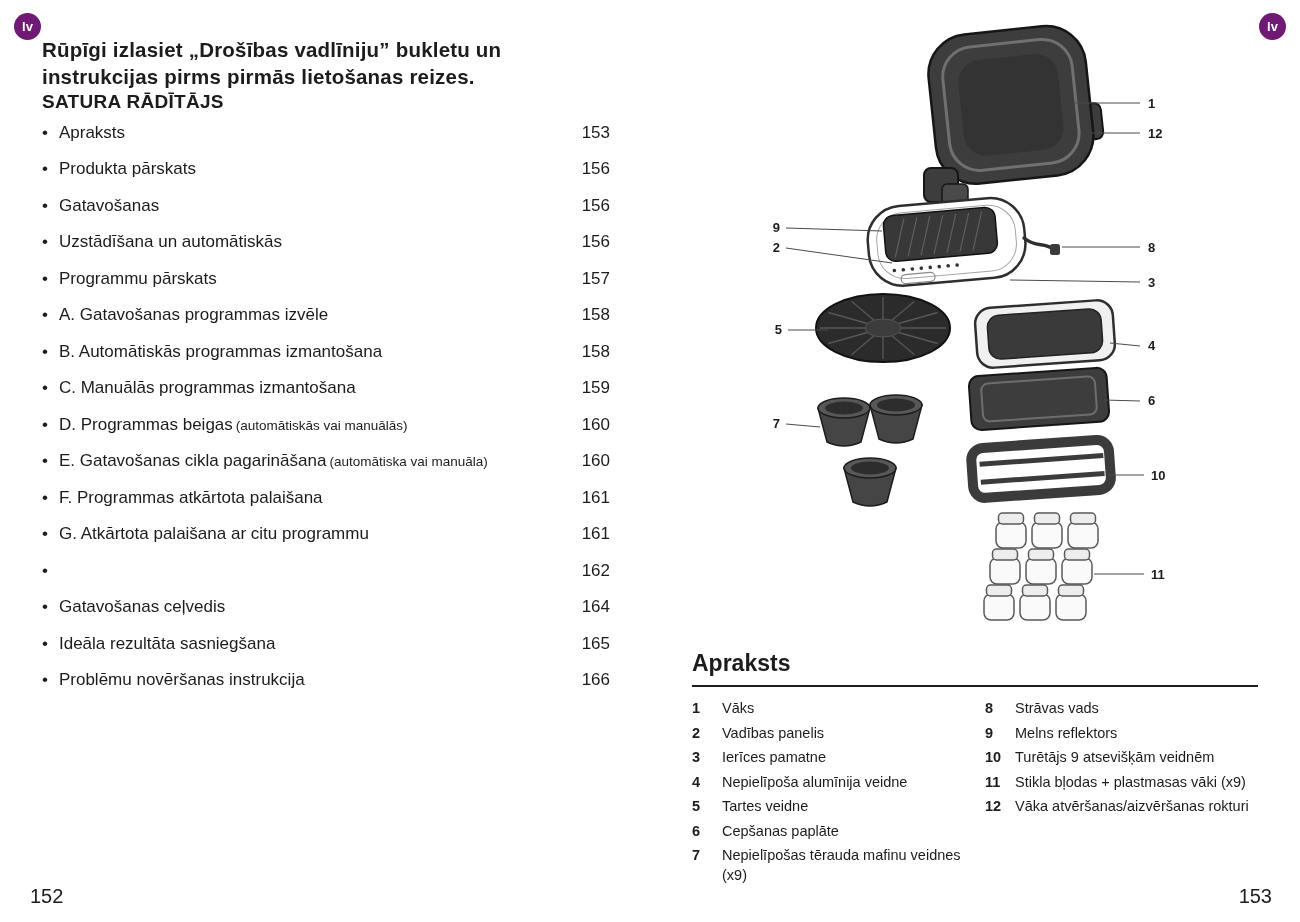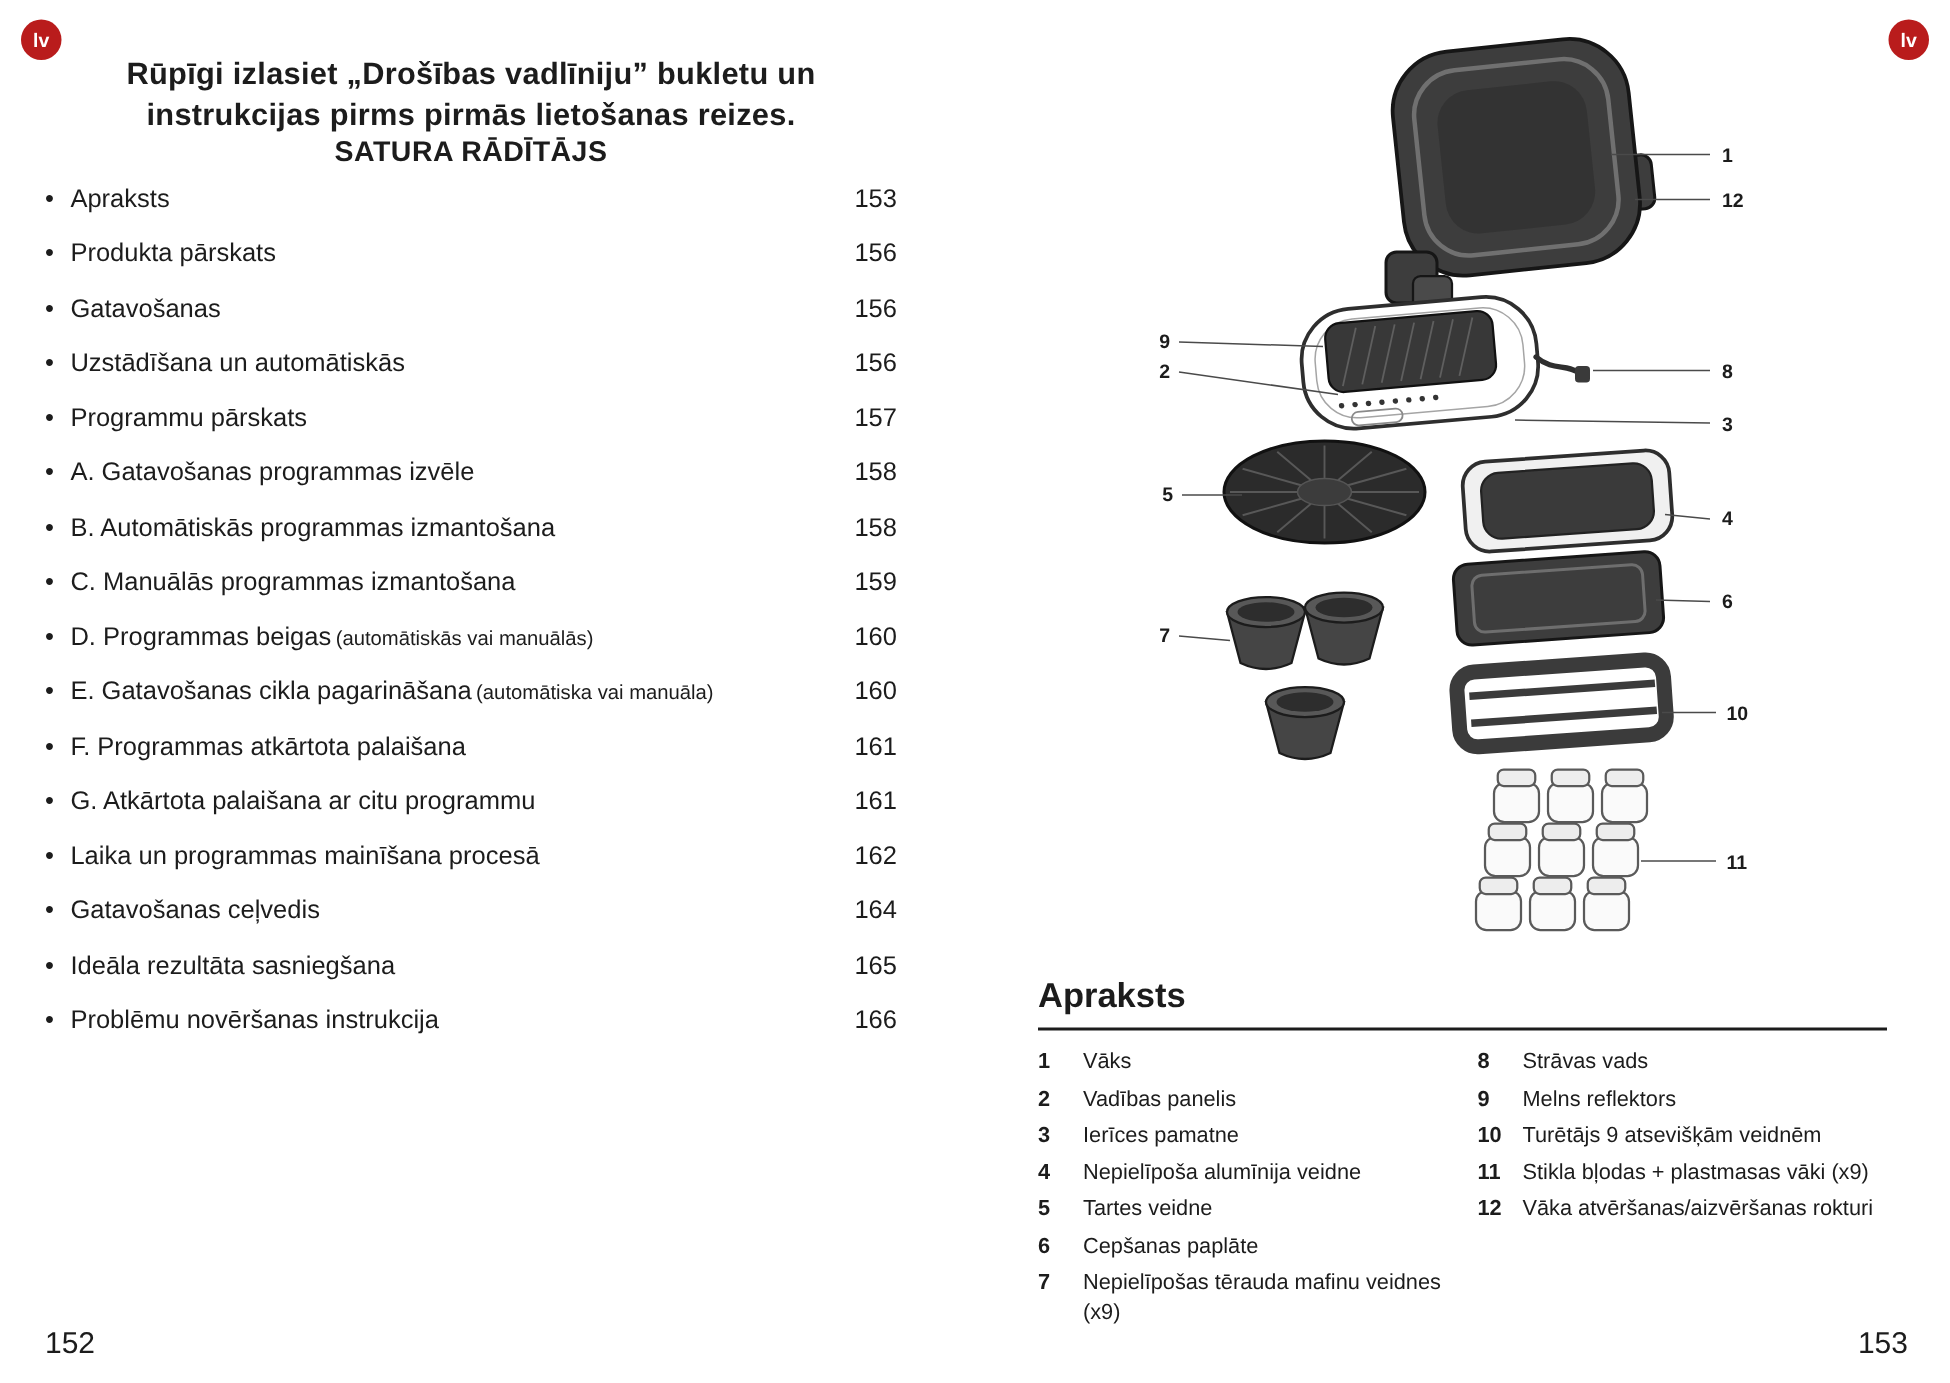--- a/index.html
+++ b/index.html
@@ -1,25 +1,25 @@
 <!DOCTYPE html>
 <html><head>
 <meta charset="utf-8">
 <style>
   * { margin:0; padding:0; box-sizing:border-box; }
   html,body { width:1300px; height:922px; background:#ffffff; overflow:hidden; }
   body { position:relative; font-family:"Liberation Sans","DejaVu Sans",sans-serif; color:#1c1c1c; }
 
   .lang-badge { position:absolute; top:13px; width:27px; height:27px; border-radius:50%;
-    background:#b91c1c; color:#fff; font-size:13px; font-weight:700;
+    background:#701a75; color:#fff; font-size:13px; font-weight:700;
     display:flex; align-items:center; justify-content:center; }
   .lang-badge.pos-left  { left:14px; }
   .lang-badge.pos-right { right:14px; }
 
-  .left-page { position:absolute; left:30px; top:36px; width:568px;text-align:center; }
+  .left-page { position:absolute; left:42px; top:36px; width:568px; }
   .intro { font-size:20.5px; font-weight:700; line-height:1.33; letter-spacing:0.2px; }
   .toc-title { font-size:19px; font-weight:700; letter-spacing:0.3px; }
   .toc { list-style:none; margin-top:10px; }
   .toc-row { display:flex; align-items:baseline; height:36.5px; font-size:17px; }
   .toc-row::before { content:"\2022"; margin-right:11px; }
   .toc-note { font-size:13.5px; margin-left:3px; white-space:nowrap; }
   .toc-page { margin-left:auto; }
 
   .page-num { position:absolute; bottom:14px; font-size:20px; }
   .page-num.pos-left  { left:30px; }
@@ -106,21 +106,20 @@
         <span class="toc-label">F. Programmas atkārtota palaišana</span>
         <span class="toc-note"></span>
         <span class="toc-page">161</span>
       </li>
     <li class="toc-row">
         <span class="toc-label">G. Atkārtota palaišana ar citu programmu</span>
         <span class="toc-note"></span>
         <span class="toc-page">161</span>
       </li>
     <li class="toc-row">
-        <span class="toc-label">Laika un programmas mainīšana procesā</span>
         <span class="toc-note"></span>
         <span class="toc-page">162</span>
       </li>
     <li class="toc-row">
         <span class="toc-label">Gatavošanas ceļvedis</span>
         <span class="toc-note"></span>
         <span class="toc-page">164</span>
       </li>
     <li class="toc-row">
         <span class="toc-label">Ideāla rezultāta sasniegšana</span>

